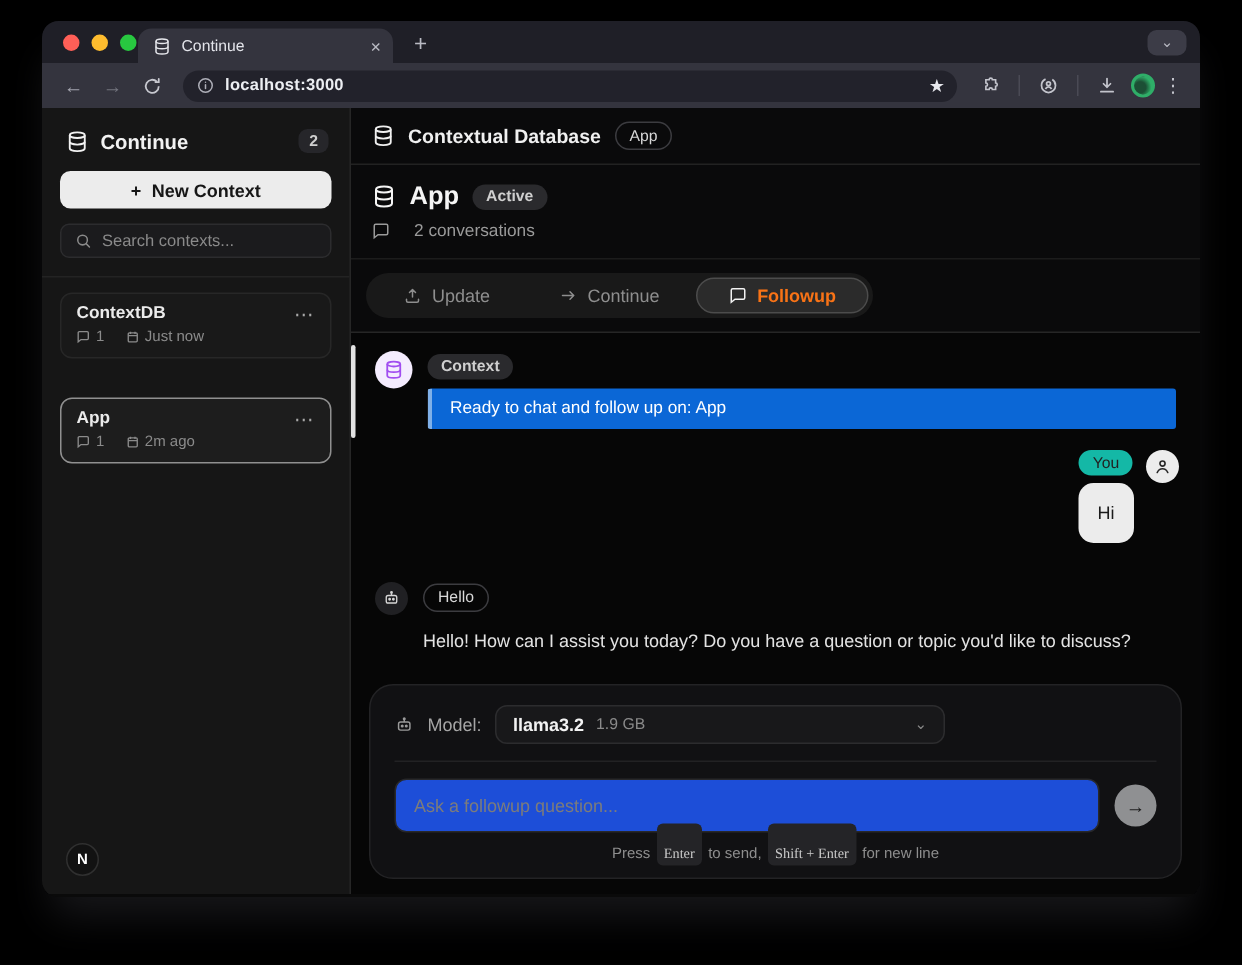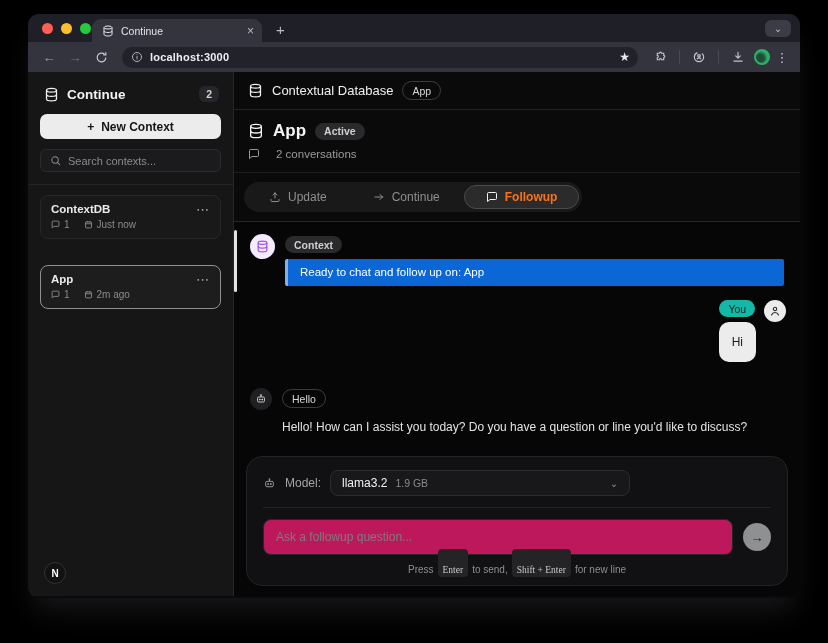--- a/index.html
+++ b/index.html
@@ -63,21 +63,21 @@
   .ctx-meta .gap { width: 6px; }
   .ctx-more { position: absolute; right: 10px; top: 6px; color: #a8a8a8; font-size: 13px; letter-spacing: 1px; }
   .sb-spacer { flex: 1; }
   .n-avatar { width: 22px; height: 22px; border-radius: 50%; background: #121212; border: 1px solid #303030;
               color: #fff; font-size: 10px; font-weight: 700; display: flex; align-items: center; justify-content: center;
               margin: 0 0 12px 16px; }
 
   
   .main { flex: 1; display: flex; flex-direction: column; background: #0a0a0b; min-width: 0; }
   .m-head1 { display: flex; align-items: center; gap: 9px; padding: 9px 14px; border-bottom: 1px solid #222; color: #f0f0f0; }
-  .m-title { font-size: 13px; font-weight: 400; }
+  .m-title { font-size: 13px; font-weight: 700; }
   .pill { border-radius: 999px; font-size: 10.5px; padding: 2.5px 9px; }
   .pill.outline { border: 1px solid #3c3c40; color: #d8d8d8; }
   .pill.gray { background: #2a2a2d; color: #cfcfcf; font-weight: 600; }
   .m-head2 { padding: 11px 14px 12px; border-bottom: 1px solid #1c1c1c; }
   .m-head2-row { display: flex; align-items: center; gap: 9px; color: #f5f5f5; }
   .ctx-big-title { font-size: 17px; font-weight: 700; }
   .conv-row { display: flex; align-items: center; gap: 16px; margin-top: 7px; color: #9a9a9a; font-size: 11.5px; }
 
   .m-toolbar { padding: 9px 10px; border-bottom: 1px solid #262626; }
   .seg { display: inline-flex; background: #191919; border-radius: 999px; padding: 3px; gap: 2px; }
@@ -103,26 +103,26 @@
   .user-bubble { background: #ececec; color: #1b1b1b; font-size: 12px; border-radius: 10px; padding: 13px 13px; }
 
   .asst-block { display: flex; gap: 10px; padding: 0 16px; margin-top: 26px; }
   .asst-text { margin-top: 11px; font-size: 12px; color: #e3e3e3; line-height: 1.8; max-width: 490px; }
 
   .composer-area { padding: 12px 12px 10px; background: #060606; }
   .composer { background: #111113; border: 1px solid #232325; border-radius: 16px; padding: 13px 16px 10px; }
   .model-row { display: flex; align-items: center; gap: 9px; color: #a5a5a5; font-size: 12px; }
   .model-select { display: flex; align-items: center; gap: 8px; width: 300px; height: 26px; background: #18181a;
                   border: 1px solid #2c2c2e; border-radius: 8px; padding: 0 11px; }
-  .model-name { font-size: 12px; font-weight: 400; color: #f2f2f2; }
+  .model-name { font-size: 12px; font-weight: 700; color: #f2f2f2; }
   .model-size { font-size: 10.5px; color: #8a8a8a; }
   .model-chevron { margin-left: auto; color: #8a8a8a; font-size: 10px; }
   .composer-divider { border-top: 1px solid #222224; margin: 11px 0; }
   .input-row { display: flex; align-items: center; gap: 10px; }
-  .followup-input { flex: 1; height: 30px; background: #be185d; border: 1px solid #28282a; border-radius: 8px;
+  .followup-input { flex: 1; height: 30px; background: #1d4ed8; border: 1px solid #28282a; border-radius: 8px;
                     padding: 17px 12px; color: #e5e5e5; font-size: 12px; outline: none; font-family: inherit; }
   .followup-input::placeholder { color: #7c7c7c; }
   .send-btn { width: 28px; height: 28px; border-radius: 50%; background: #8f9092; color: #1c1c1c;
               border: none; font-size: 13px; display: flex; align-items: center; justify-content: center; }
   .hint { margin-top: 9px; text-align: center; font-size: 10px; color: #8e8e8e; }
   .kbd { background: #242427; border-radius: 4px; padding: 16px 5px 2px; margin: 0 4px;
          font-family: Liberation Serif, serif; font-size: 9.5px; color: #c9c9c9; }
 
   svg { display: block; }
 </style>
@@ -373,21 +373,21 @@
             <svg width="12" height="12" viewBox="0 0 24 24" fill="none" stroke="#d6d6d6" stroke-width="1.8">
                 <rect x="5" y="8" width="14" height="10" rx="2.5"></rect>
                 <path d="M12 5v3"></path>
                 <circle cx="12" cy="4" r="1"></circle>
                 <circle cx="9.5" cy="13" r="1" fill="#d6d6d6"></circle>
                 <circle cx="14.5" cy="13" r="1" fill="#d6d6d6"></circle>
               </svg>
           </div>
           <div class="msg-col">
             <span class="pill outline">Hello</span>
-            <div class="asst-text">Hello! How can I assist you today? Do you have a question or line you'd like to discuss?</div>
+            <div class="asst-text">Hello! How can I assist you today? Do you have a question or topic you'd like to discuss?</div>
             
             
           </div>
         </div>
       </div>
 
       <div class="composer-area">
         <div class="composer">
           <div class="model-row">
             <span>

